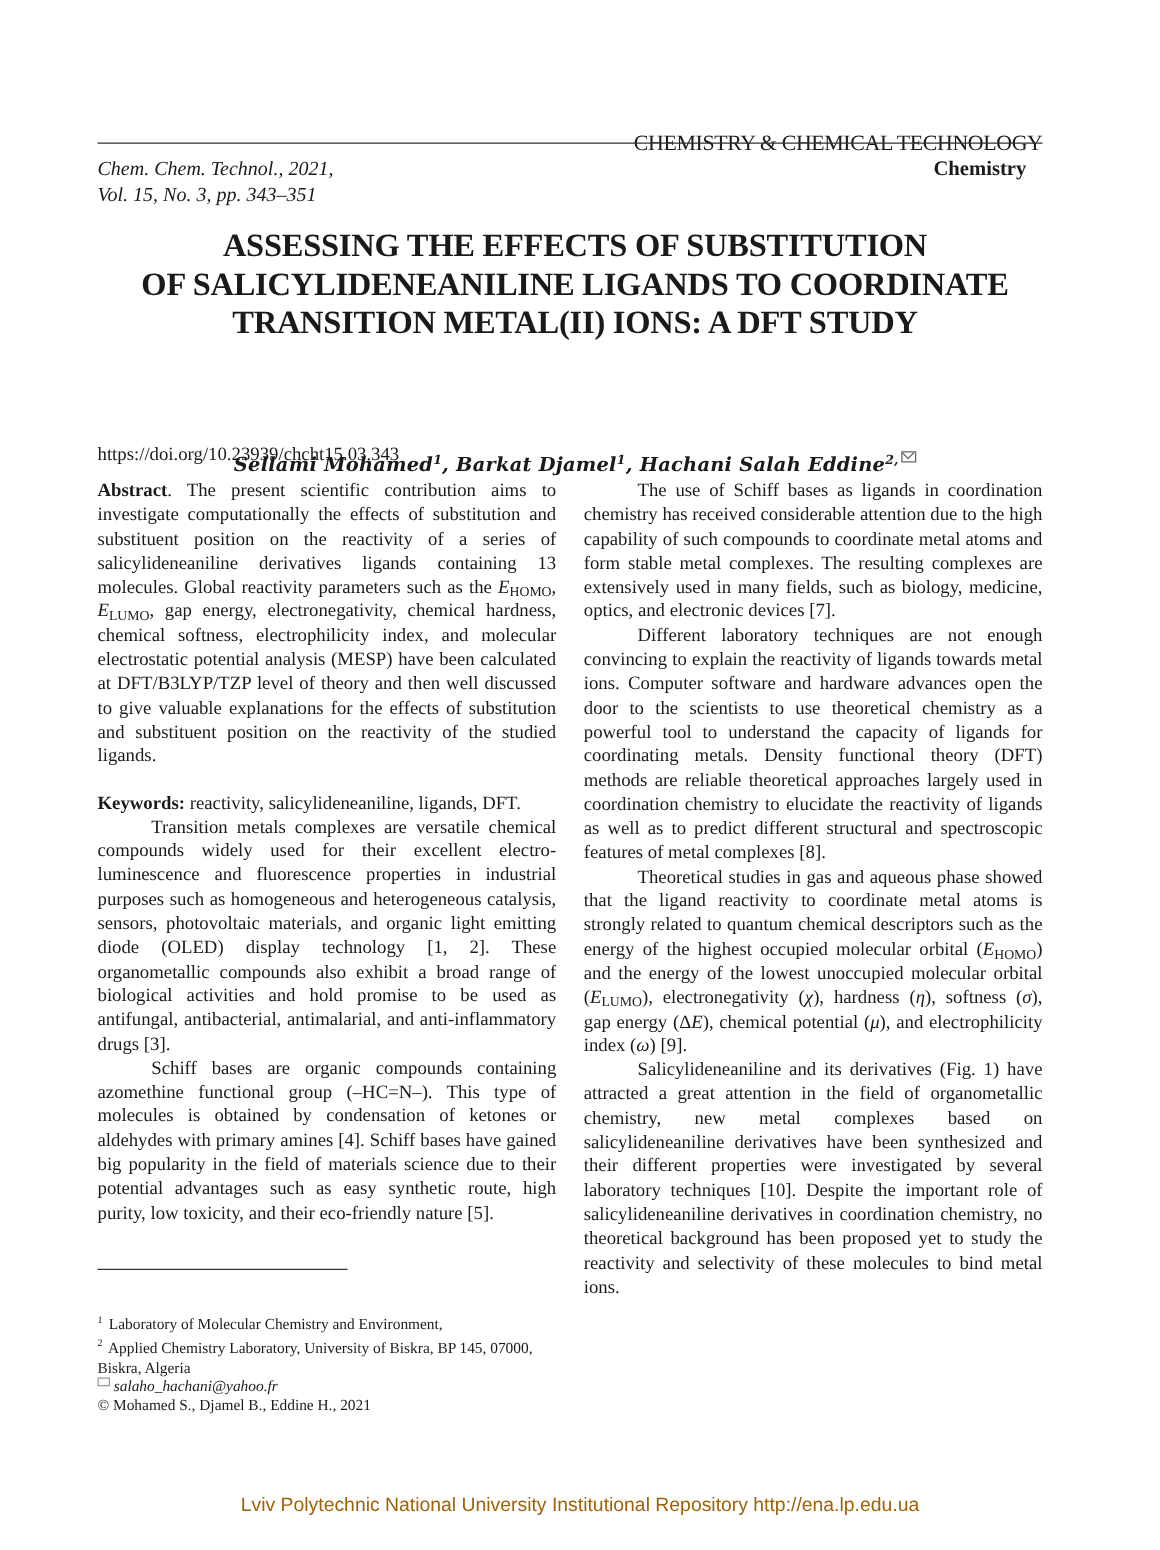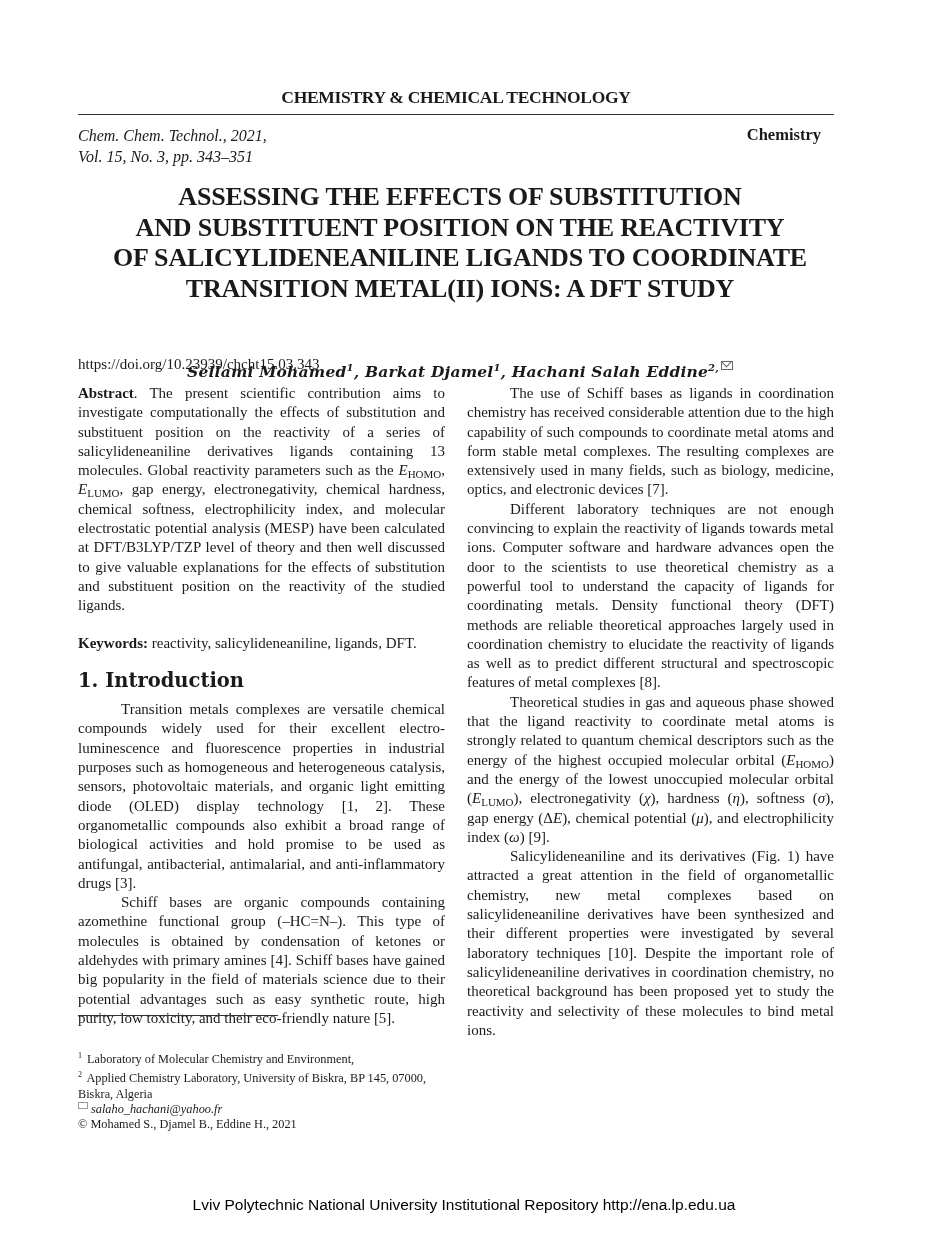--- a/index.html
+++ b/index.html
@@ -2,22 +2,22 @@
 <html><head>
   <meta charset="utf-8">
   <style>
     html, body { margin: 0; padding: 0; background: #ffffff; }
     body {
       width: 928px; height: 1240px; position: relative; overflow: hidden;
       font-family: "Liberation Serif", "DejaVu Serif", serif;
       color: #1a1a1a;
     }
     .journal-header {
-      position: absolute; left: 78px; top: 87px; width: 756px;
-      text-align: center; font-weight: bold; font-size: 17.5px; letter-spacing: -0.3px;
+      position: absolute; left: 78px; top: 104px; width: 756px;
+      text-align: right; font-weight: normal; font-size: 17.5px; letter-spacing: -0.3px;
     }
     .header-rule {
       position: absolute; left: 78px; top: 114px; width: 756px; height: 0;
       border-top: 1.2px solid #333;
     }
     .citation {
       position: absolute; left: 78px; top: 125px; font-style: italic; font-size: 16px; line-height: 21px;
     }
     .section-tag {
       position: absolute; right: 107px; top: 125px; font-weight: bold; font-size: 16.5px; text-align: center;
@@ -54,55 +54,53 @@
       position: absolute; left: 78px; top: 1015px; width: 200px; border-top: 1px solid #333;
     }
     .footnotes {
       position: absolute; left: 78px; top: 1048px; width: 380px; font-size: 12.3px; line-height: 15.3px;
     }
     .footnotes sup { font-size: 8px; margin-right: 2px; }
     .footnotes .em { font-style: italic; }
     .small-mail { display: inline-block; width: 8px; height: 5px; border: 1px solid #999; margin-right: 3px; position: relative; top: -4px; }
     .repo-footer {
       position: absolute; left: 0; top: 1196px; width: 928px; text-align: center;
-      font-family: "Liberation Sans", sans-serif; font-size: 15.5px; color: #000000;
+      font-family: "Liberation Sans", sans-serif; font-size: 15.5px; color: #a16207;
     }
     i.v { font-style: italic; }
   </style>
 </head>
 <body>
 
 <div class="journal-header">CHEMISTRY &amp; CHEMICAL TECHNOLOGY</div>
 <div class="header-rule"></div>
 
 <div class="citation">
   <div>Chem. Chem. Technol., 2021,</div>
   <div>Vol. 15, No. 3, pp. 343–351</div>
 </div>
 <div class="section-tag">Chemistry</div>
 
 <div class="title">
   <div>ASSESSING THE EFFECTS OF SUBSTITUTION</div>
-  <div>AND SUBSTITUENT POSITION ON THE REACTIVITY</div>
   <div>OF SALICYLIDENEANILINE LIGANDS TO COORDINATE</div>
   <div>TRANSITION METAL(II) IONS: A DFT STUDY</div>
 </div>
 
 <div class="authors">
   <span>Sellami Mohamed</span><sup>1</sup><span>, </span><span>Barkat Djamel</span><sup>1</sup><span>, </span><span>Hachani Salah Eddine</span><sup>2,</sup><span class="mail-icon"></span>
 </div>
 
 <div class="doi">https://doi.org/10.23939/chcht15.03.343</div>
 
 <div class="col col-left">
   <p><b>Abstract</b><span>. The present scientific contribution aims to investigate computationally the effects of substitution and substituent position on the reactivity of a series of salicylideneaniline derivatives ligands containing 13 molecules. Global reactivity parameters such as the </span><i class="v">E</i><sub>HOMO</sub><span>, </span><i class="v">E</i><sub>LUMO</sub><span>, gap energy, electronegativity, chemical hardness, chemical softness, electrophilicity index, and molecular electrostatic potential analysis (MESP) have been calculated at DFT/B3LYP/TZP level of theory and then well discussed to give valuable explanations for the effects of substitution and substituent position on the reactivity of the studied ligands.</span></p>
 
   <p class="gap"><b>Keywords:</b><span> reactivity, salicylideneaniline, ligands, DFT.</span></p>
 
-  <p class="heading">1. Introduction</p>
 
   <p class="indent">Transition metals complexes are versatile chemical compounds widely used for their excellent electro-luminescence and fluorescence properties in industrial purposes such as homogeneous and heterogeneous catalysis, sensors, photovoltaic materials, and organic light emitting diode (OLED) display technology [1, 2]. These organometallic compounds also exhibit a broad range of biological activities and hold promise to be used as antifungal, antibacterial, antimalarial, and anti-inflammatory drugs [3].</p>
   <p class="indent">Schiff bases are organic compounds containing azomethine functional group (–HC=N–). This type of molecules is obtained by condensation of ketones or aldehydes with primary amines [4]. Schiff bases have gained big popularity in the field of materials science due to their potential advantages such as easy synthetic route, high purity, low toxicity, and their eco-friendly nature [5].</p>
 </div>
 
 <div class="fn-rule"></div>
 <div class="footnotes">
   <div><sup>1</sup><span> Laboratory of Molecular Chemistry and Environment,</span></div>
   <div><sup>2</sup><span> Applied Chemistry Laboratory, University of Biskra, BP 145, 07000,</span></div>
   <div>Biskra, Algeria</div>

